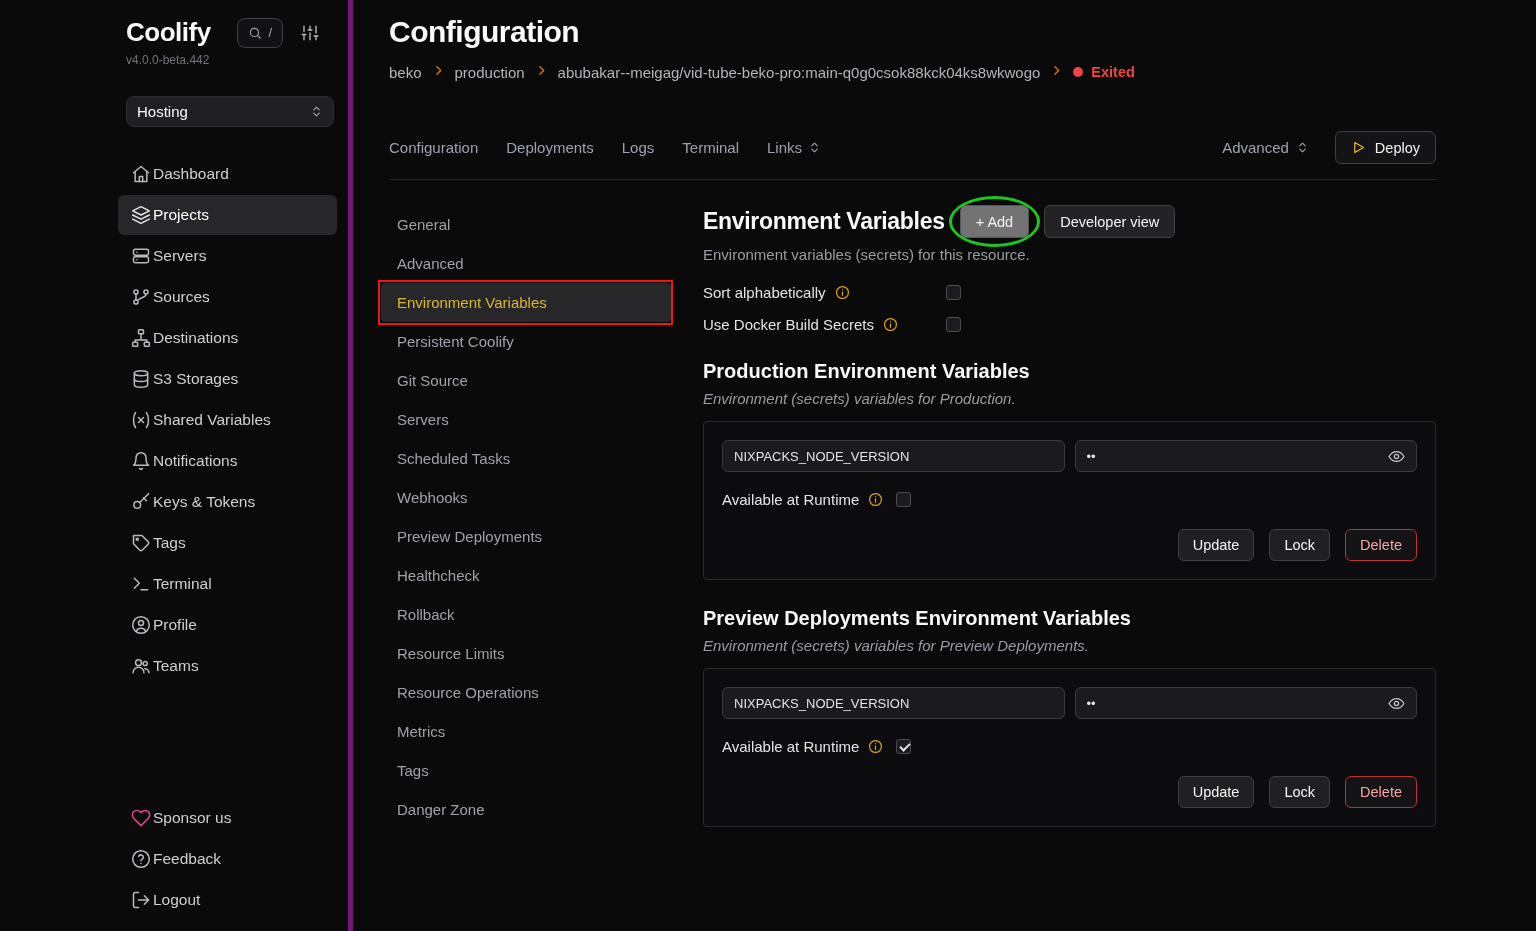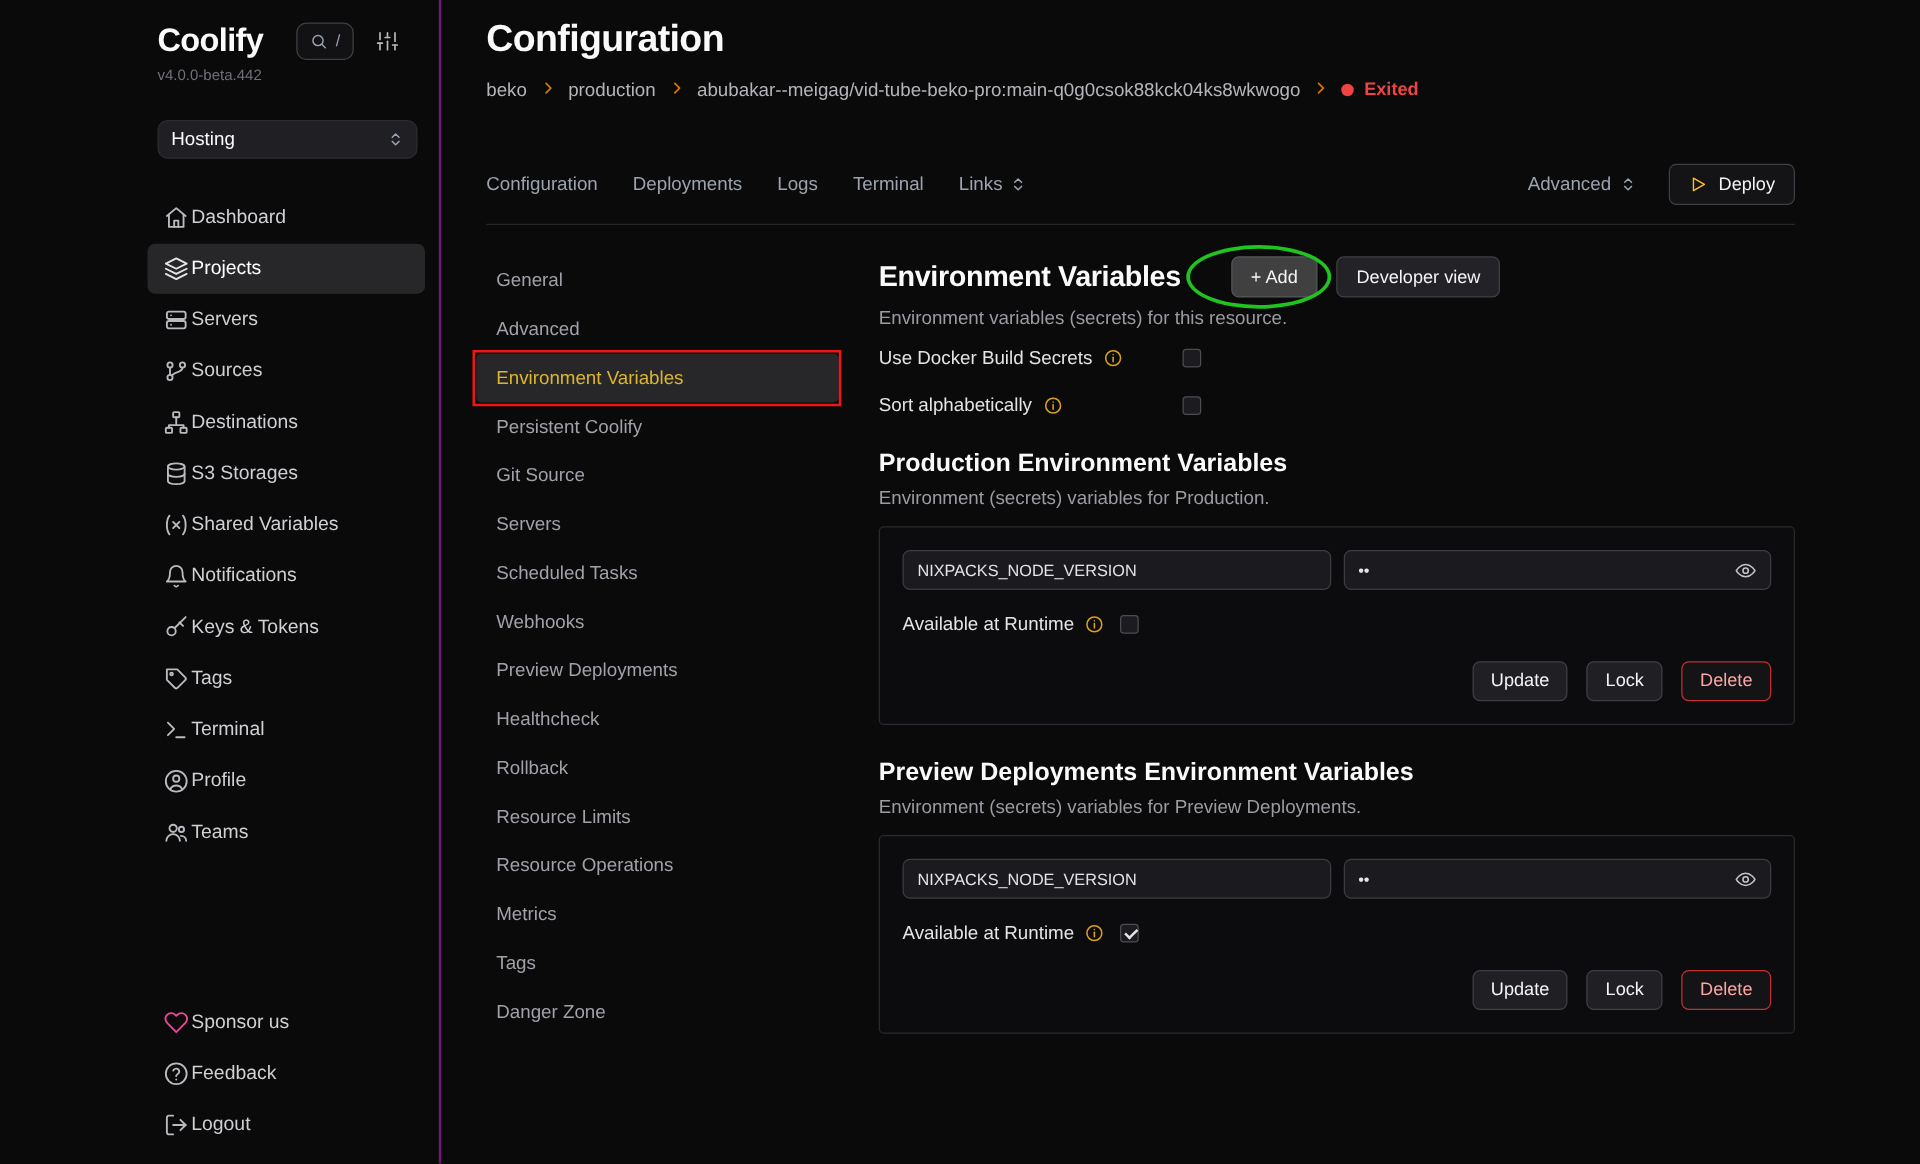--- a/index.html
+++ b/index.html
@@ -8,21 +8,21 @@
     background:#0a0a0a;
     color:#d4d4d8;
     font-family:"Liberation Sans", sans-serif;
     position:relative;
   }
   svg { display:block; }
 
   
   .sidebar {
     position:absolute; left:0; top:0; width:353px; height:931px;
-    border-right:2px solid #701a75;
+    border-right:5px solid #701a75;
     padding:17px 11px 10px 118px;
     display:flex; flex-direction:column;
   }
   .side-head { margin-left:8px; }
   .logo-row { display:flex; align-items:center; }
   .logo { font-size:26px; font-weight:700; color:#fafafa; letter-spacing:-0.5px; }
   .search-pill {
     margin-left:26px; height:30px; padding:0 10px;
     border:1px solid #3f3f46; border-radius:8px; background:#121215;
     display:flex; align-items:center; gap:7px; color:#9ca3af; cursor:pointer;
@@ -88,39 +88,39 @@
   }
   .panel { flex:1; margin-left:32px; }
 
   .panel-head { display:flex; align-items:center; gap:15px; }
   .panel-title { font-size:23px; font-weight:700; color:#fafafa; letter-spacing:-0.3px; }
   .add-wrap { position:relative; }
   .annot-ellipse {
     position:absolute; left:-11px; right:-11px; top:-9px; bottom:-9px;
     border:3px solid #1fc41f; border-radius:50%; pointer-events:none; z-index:5;
   }
-  .btn-add { border-color:#55555c; background:#404040;margin-left:25px; }
+  .btn-add { border-color:#55555c; background:#737373; }
   .btn-dev { background:#232327; }
   .panel-sub { margin-top:8px; font-size:15px; color:#9b9ba3; }
 
   .toggle-row { display:flex; align-items:center; margin-top:15px; }
   .toggle-row.first { margin-top:21px; }
   .toggle-label-group { width:243px; display:flex; align-items:center; gap:9px; font-size:15px; color:#e4e4e7; }
   .info-ic { width:15px; height:15px; color:#d9a019; cursor:pointer; flex:none; }
   .checkbox {
     width:15px; height:15px; border:1px solid #4b4b52; background:#1c1c20;
     border-radius:3px; position:relative; cursor:pointer; flex:none;
   }
   .checkbox.checked::after {
     content:""; position:absolute; left:4.5px; top:1px; width:4px; height:8px;
     border:solid #e4e4e7; border-width:0 2px 2px 0; transform:rotate(45deg);
   }
 
   .section-title { margin-top:27px; font-size:20px; font-weight:700; color:#fafafa; }
-  .section-sub { margin-top:7px; font-size:15px; color:#9b9ba3; }
+  .section-sub { margin-top:7px; font-size:15px; color:#9b9ba3;font-style:italic; }
 
   .card {
     margin-top:14px; border:1px solid #2a2a2e; border-radius:4px;
     background:#0c0c0e; padding:18px;
   }
   .fields { display:grid; grid-template-columns:1fr 1fr; gap:10px; }
   .field {
     height:32px; background:#1b1b1f; border:1px solid #3c3c42; border-radius:6px;
     display:flex; align-items:center; padding:0 11px; gap:8px;
   }
@@ -446,36 +446,36 @@
       <div class="panel-head">
         <h2 class="panel-title">Environment Variables</h2>
         <span class="add-wrap">
           <button class="btn btn-add">+ Add</button>
           <span class="annot-ellipse"></span>
         </span>
         <button class="btn btn-dev">Developer view</button>
       </div>
       <div class="panel-sub">Environment variables (secrets) for this resource.</div>
 
-      <div class="toggle-row">
+      <div class="toggle-row first">
         <span class="toggle-label-group">
-          <span>Use Docker Build Secrets</span>
+          <span>Sort alphabetically</span>
           <span class="info-ic">
               <svg viewBox="0 0 24 24" fill="none" stroke="currentColor" stroke-width="2" stroke-linecap="round">
                 <circle cx="12" cy="12" r="9.5"></circle>
                 <line x1="12" y1="7.5" x2="12" y2="7.51"></line>
                 <path d="M12 11v5.5"></path>
               </svg>
             </span>
         </span>
         <span class="checkbox"></span>
       </div>
-      <div class="toggle-row first">
+      <div class="toggle-row">
         <span class="toggle-label-group">
-          <span>Sort alphabetically</span>
+          <span>Use Docker Build Secrets</span>
           <span class="info-ic">
               <svg viewBox="0 0 24 24" fill="none" stroke="currentColor" stroke-width="2" stroke-linecap="round">
                 <circle cx="12" cy="12" r="9.5"></circle>
                 <line x1="12" y1="7.5" x2="12" y2="7.51"></line>
                 <path d="M12 11v5.5"></path>
               </svg>
             </span>
         </span>
         <span class="checkbox"></span>
       </div>

